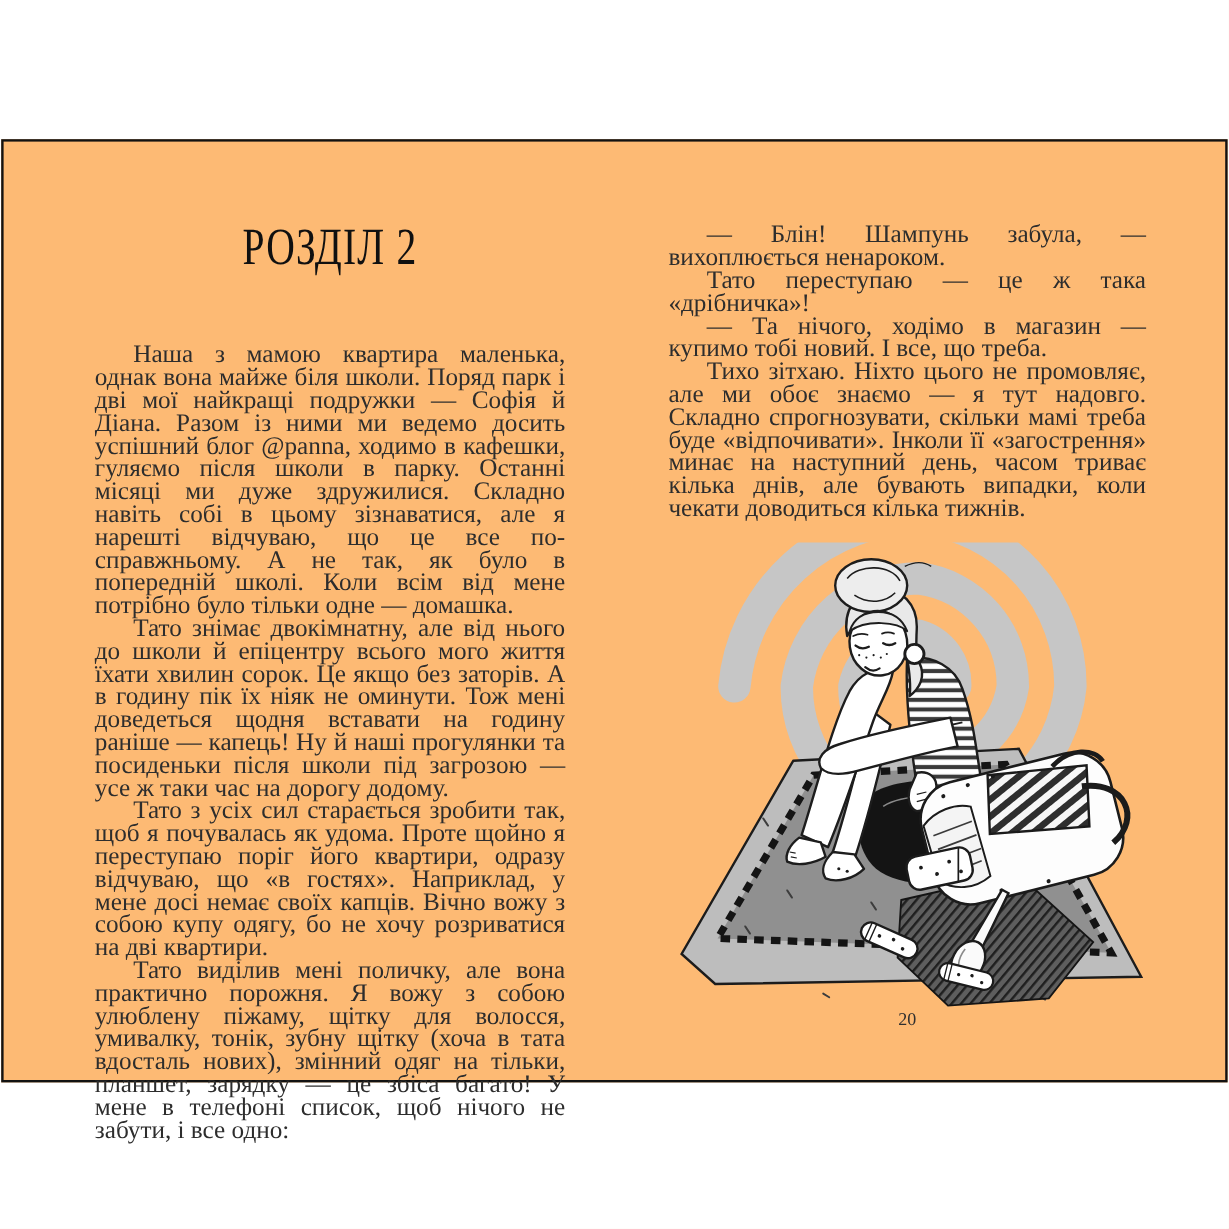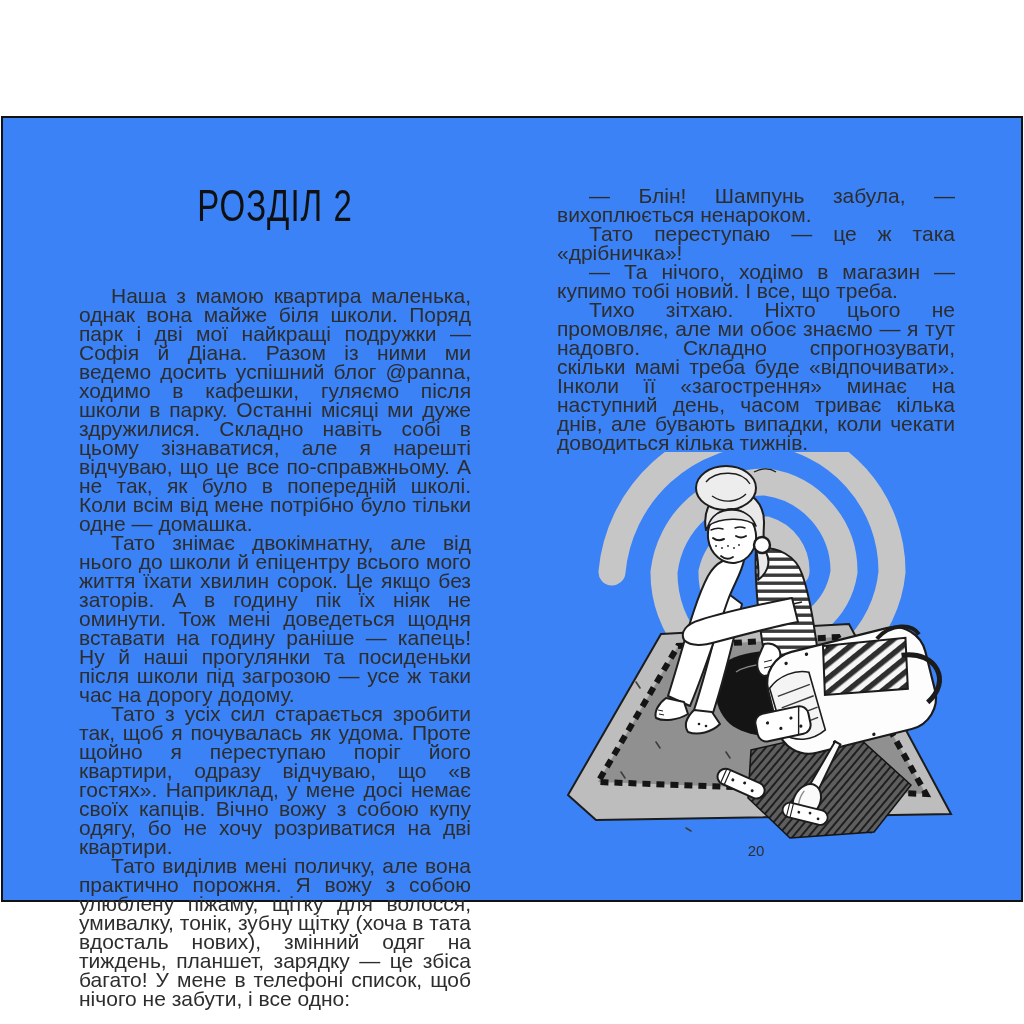--- a/index.html
+++ b/index.html
@@ -1,21 +1,21 @@
 <!DOCTYPE html>
 <html lang="uk"><head>
 <meta charset="utf-8">
 <style>
   * { margin:0; padding:0; box-sizing:border-box; }
   html,body { width:1024px; height:1024px; background:#ffffff; }
   body { position:relative; font-family:"Liberation Sans", sans-serif; }
 
   .spread {
     position:absolute; left:1px; top:116px; width:1022px; height:786px;
-    border:2px solid #121212; background:#3b82f6;
+    border:2px solid #121212; background:#fdba74;font-family:Liberation Serif, serif;
   }
 
   .col { position:absolute; top:0; height:100%; }
   .col-left  { left:76px;  width:392px; }
   .col-right { left:554px; width:398px; }
 
   .chapter-title {
     position:absolute; top:62px; left:0; width:100%;
     text-align:center; font-size:33px; line-height:40px;
     color:#101010; letter-spacing:1px; font-weight:400;
@@ -45,21 +45,21 @@
 <body>
 
 <div class="spread">
 
   <div class="col col-left">
     <div class="chapter-title">Розділ 2</div>
     <div class="page-body">
       <p>Наша з мамою квартира маленька, однак вона майже біля школи. Поряд парк і дві мої найкращі подружки — Софія й Діана. Разом із ними ми ведемо досить успішний блог @panna, ходимо в кафешки, гуляємо після школи в парку. Останні місяці ми дуже здружилися. Складно навіть собі в цьому зізнаватися, але я нарешті відчуваю, що це все по-справжньому. А не так, як було в попередній школі. Коли всім від мене потрібно було тільки одне — домашка.</p>
       <p>Тато знімає двокімнатну, але від нього до школи й епіцентру всього мого життя їхати хвилин сорок. Це якщо без заторів. А в годину пік їх ніяк не оминути. Тож мені доведеться щодня вставати на годину раніше — капець! Ну й наші прогулянки та посиденьки після школи під загрозою — усе ж таки час на дорогу додому.</p>
       <p>Тато з усіх сил старається зробити так, щоб я почувалась як удома. Проте щойно я переступаю поріг його квартири, одразу відчуваю, що «в гостях». Наприклад, у мене досі немає своїх капців. Вічно вожу з собою купу одягу, бо не хочу розриватися на дві квартири.</p>
-      <p>Тато виділив мені поличку, але вона практично порожня. Я вожу з собою улюблену піжаму, щітку для волосся, умивалку, тонік, зубну щітку (хоча в тата вдосталь нових), змінний одяг на тиждень, планшет, зарядку — це збіса багато! У мене в телефоні список, щоб нічого не забути, і все одно:</p>
+      <p>Тато виділив мені поличку, але вона практично порожня. Я вожу з собою улюблену піжаму, щітку для волосся, умивалку, тонік, зубну щітку (хоча в тата вдосталь нових), змінний одяг на тільки, планшет, зарядку — це збіса багато! У мене в телефоні список, щоб нічого не забути, і все одно:</p>
     </div>
   </div>
 
   <div class="col col-right">
     <div class="page-body">
       <p>— Блін! Шампунь забула, — вихоплюється ненароком.</p>
       <p>Тато переступаю — це ж така «дрібничка»!</p>
       <p>— Та нічого, ходімо в магазин — купимо тобі новий. І все, що треба.</p>
       <p>Тихо зітхаю. Ніхто цього не промовляє, але ми обоє знаємо — я тут надовго. Складно спрогнозувати, скільки мамі треба буде «відпочивати». Інколи її «загострення» минає на наступний день, часом триває кілька днів, але бувають випадки, коли чекати доводиться кілька тижнів.</p>
     </div>

